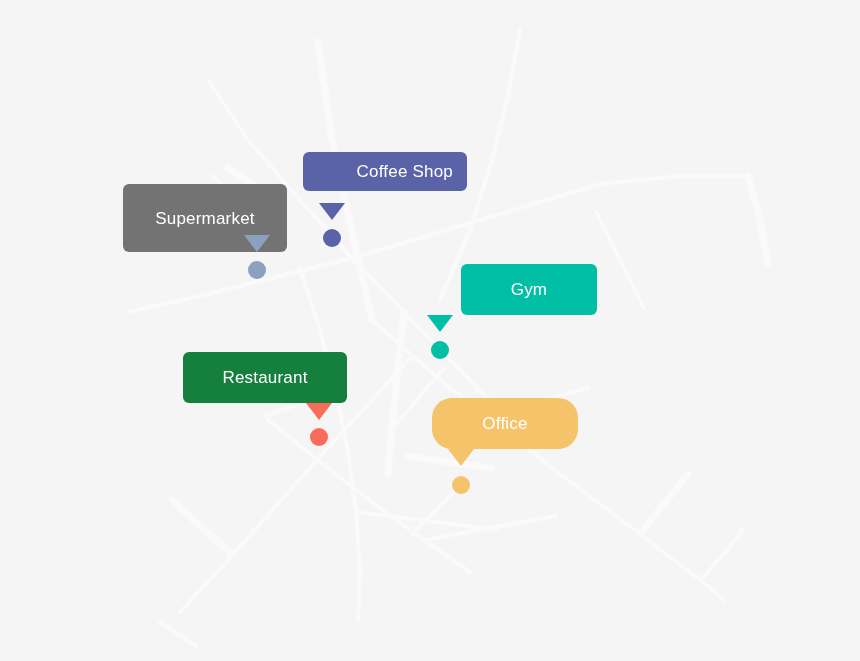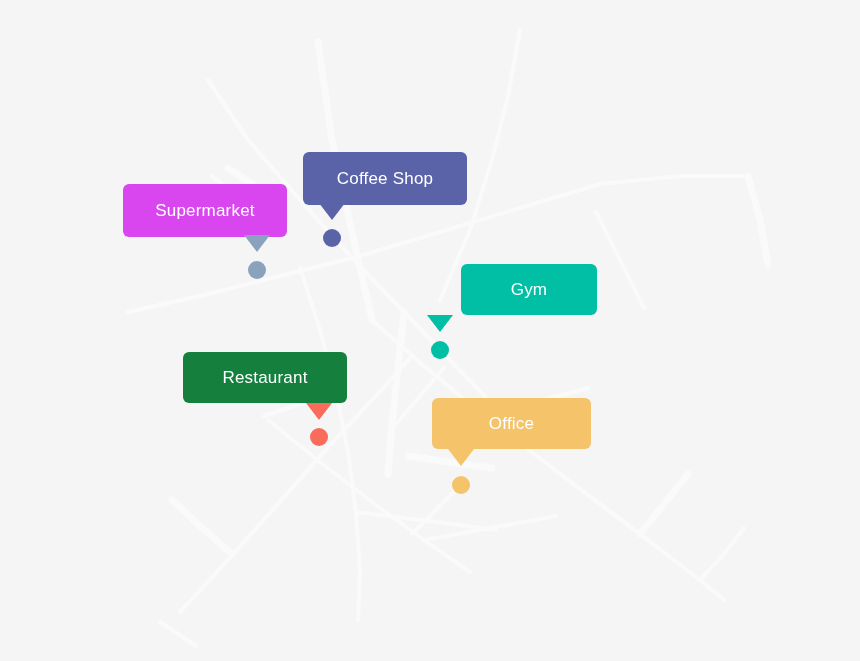--- a/index.html
+++ b/index.html
@@ -87,49 +87,49 @@
       <path d="M 460 486 L 436 510 L 412 534" fill="none" stroke="#fafafa" stroke-width="4" stroke-linecap="round" stroke-linejoin="round"></path>
       <path d="M 748 176 L 760 220 L 768 264" fill="none" stroke="#fafafa" stroke-width="7" stroke-linecap="round" stroke-linejoin="round"></path>
       <path d="M 596 212 L 620 260 L 644 308" fill="none" stroke="#fafafa" stroke-width="4" stroke-linecap="round" stroke-linejoin="round"></path>
       <path d="M 500 412 L 544 400 L 588 388" fill="none" stroke="#fafafa" stroke-width="4" stroke-linecap="round" stroke-linejoin="round"></path>
       <path d="M 160 622 L 196 646" fill="none" stroke="#fafafa" stroke-width="4" stroke-linecap="round" stroke-linejoin="round"></path>
       <path d="M 232 554 L 200 526 L 172 500" fill="none" stroke="#fafafa" stroke-width="7" stroke-linecap="round" stroke-linejoin="round"></path>
     </svg>
 
   <div id="markers-layer">
       <div class="marker-group">
-        <div class="callout-box" style="left: 123px; top: 184px; width: 164px; height: 53px; background: #d946ef;">
+        <div class="callout-box" style="left: 123px; top: 184px; width: 164px; height: 68px; background: #737373;">
           <span class="callout-label">Supermarket</span>
         </div>
         <div class="callout-pointer" style="left: 244px; top: 235px; border-top: 17px solid rgb(139, 162, 191);"></div>
         <div class="marker-dot" style="left: 248px; top: 261px; width: 18px; height: 18px; background: rgb(139, 162, 191);"></div>
       </div>
       <div class="marker-group">
-        <div class="callout-box" style="left: 303px; top: 152px; width: 164px; height: 53px; background: rgb(90, 99, 168);">
+        <div class="callout-box" style="left: 303px; top: 152px; width: 164px; height: 39px; background: rgb(90, 99, 168); justify-content: flex-end;">
           <span class="callout-label">Coffee Shop</span>
         </div>
         <div class="callout-pointer" style="left: 319px; top: 203px; border-top: 17px solid rgb(90, 99, 168);"></div>
         <div class="marker-dot" style="left: 323px; top: 229px; width: 18px; height: 18px; background: rgb(90, 99, 168);"></div>
       </div>
       <div class="marker-group">
         <div class="callout-box" style="left: 413px; top: 264px; width: 136px; height: 51px; background: rgb(0, 191, 165); margin-left: 48px;">
           <span class="callout-label">Gym</span>
         </div>
         <div class="callout-pointer" style="left: 427px; top: 315px; border-top: 17px solid rgb(0, 191, 165);"></div>
         <div class="marker-dot" style="left: 431px; top: 341px; width: 18px; height: 18px; background: rgb(0, 191, 165);"></div>
       </div>
       <div class="marker-group">
         <div class="callout-box" style="left: 183px; top: 352px; width: 164px; height: 51px; background: #15803d;">
           <span class="callout-label">Restaurant</span>
         </div>
         <div class="callout-pointer" style="left: 306px; top: 403px; border-top: 17px solid rgb(249, 107, 91);"></div>
         <div class="marker-dot" style="left: 310px; top: 428px; width: 18px; height: 18px; background: rgb(249, 107, 91);"></div>
       </div>
       <div class="marker-group">
-        <div class="callout-box" style="left: 432px; top: 398px; width: 159px; height: 51px; background: rgb(245, 195, 106);">
+        <div class="callout-box" style="left: 432px; top: 398px; width: 146px; height: 51px; background: rgb(245, 195, 106); border-radius: 20px;">
           <span class="callout-label">Office</span>
         </div>
         <div class="callout-pointer" style="left: 448px; top: 449px; border-top: 17px solid rgb(245, 195, 106);"></div>
         <div class="marker-dot" style="left: 452px; top: 476px; width: 18px; height: 18px; background: rgb(245, 195, 106);"></div>
       </div>
     </div>
 
 </div>
 
 </body></html>

